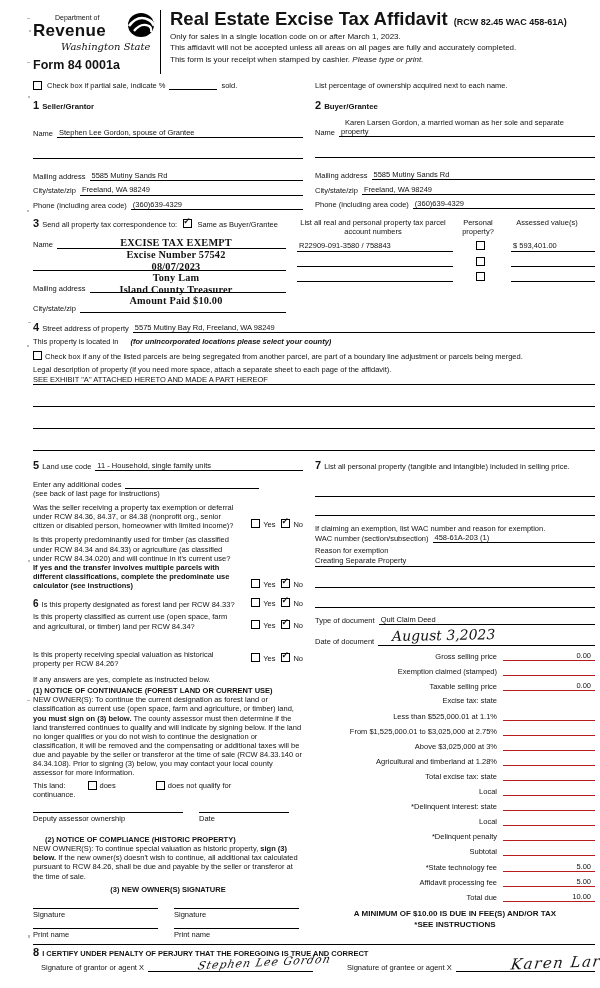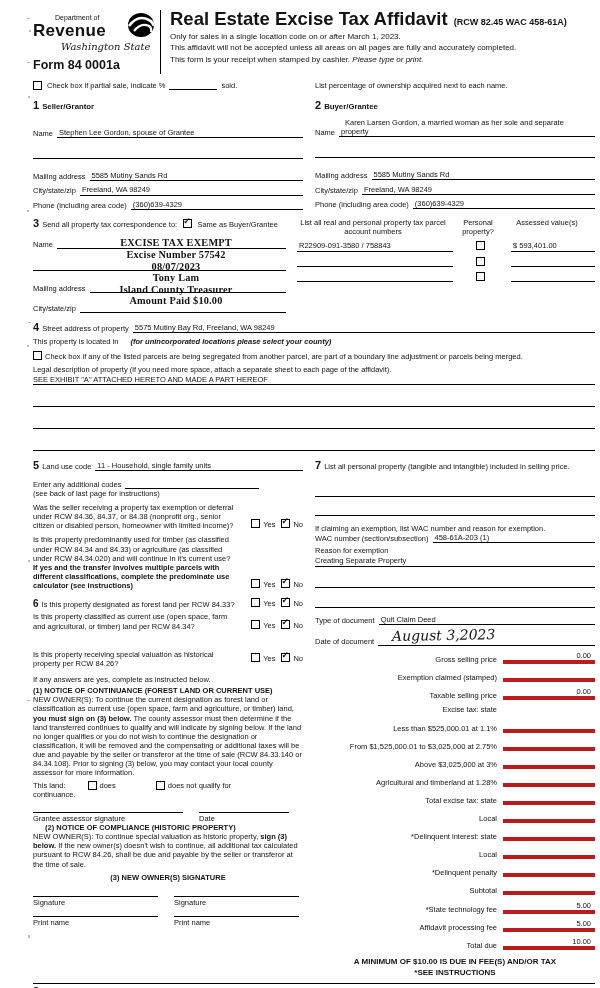--- a/index.html
+++ b/index.html
@@ -46,21 +46,21 @@
   .pt-row .u{border-bottom:1px solid #000;min-height:9px;padding:0 2px;}
   .pt-row .c2{width:58px;text-align:center;border:none;}
   
   .q{display:flex;justify-content:space-between;align-items:flex-end;}
   .qt{width:203px;}
   .yn{white-space:nowrap;margin-left:4px;padding-bottom:1px;}
   .yn .cb{margin-left:6px;}
   
   .taxrow{display:flex;justify-content:flex-end;align-items:flex-end;margin-top:5.1px;}
   .tl{text-align:right;white-space:nowrap;}
-  .tv{width:88px;margin-left:6px;border-bottom:4px solid #b91c1c;text-align:right;padding-right:4px;min-height:9px;}
+  .tv{width:88px;margin-left:6px;border-bottom:1px solid #b91c1c;text-align:right;padding-right:4px;min-height:9px;}
   .tv.blank{border-bottom:none;}
   .tvv{font-style:normal;}
   
   .hand{font-family:"DejaVu Serif",serif;font-style:italic;white-space:nowrap;}
   .hw-docdate{position:absolute;left:14px;top:-9px;font-size:14px;transform:rotate(-1deg);}
   .hw-sig-grantor{position:absolute;left:50px;top:-6px;font-size:11px;transform:rotate(-3deg) skewX(-16deg);letter-spacing:1px;}
   .hw-sig-grantee{position:absolute;left:55px;top:-10px;font-size:15px;transform:rotate(-2deg) skewX(-10deg);letter-spacing:1.5px;}
   
   .sigpair{display:flex;gap:16px;}
   .sigcell{border-top:1px solid #000;padding-top:1px;}
@@ -296,25 +296,25 @@
         <div style="margin-top:3px;display:flex;align-items:flex-end;">
           <span>This land:</span>
           <span class="cb" style="margin-left:22px;"></span>
             <span>does</span>
           <span class="cb" style="margin-left:40px;"></span>
             <span>does not qualify for</span>
         </div>
         <div>continuance.</div>
 
         <div class="sigpair" style="margin-top:13px;">
-          <div class="sigcell" style="width:150px;"><span>Grantee assessor signature</span></div>
+          <div class="sigcell" style="width:150px;"><span>Deputy assessor ownership</span></div>
           <div class="sigcell" style="width:90px;"><span>Date</span></div>
         </div>
 
-        <div style="margin-top:0;font-weight:bold;padding-left:12px;">(2) NOTICE OF COMPLIANCE (HISTORIC PROPERTY)</div>
+        <div style="margin-top:12px;font-weight:bold;padding-left:12px;">(2) NOTICE OF COMPLIANCE (HISTORIC PROPERTY)</div>
         <div><span>NEW OWNER(S): To continue special valuation as historic property, </span><b>sign (3) below.</b><span> If the new owner(s) doesn't wish to continue, all additional tax calculated pursuant to RCW 84.26, shall be due and payable by the seller or transferor at the time of sale.</span></div>
 
         <div class="bold-center" style="margin-top:4px;">(3) NEW OWNER(S) SIGNATURE</div>
 
         <div class="sigpair" style="margin-top:14px;">
           <div class="sigcell" style="width:125px;"><span>Signature</span></div>
           <div class="sigcell" style="width:125px;"><span>Signature</span></div>
         </div>
         <div class="sigpair" style="margin-top:9px;">
           <div class="sigcell" style="width:125px;"><span>Print name</span></div>

